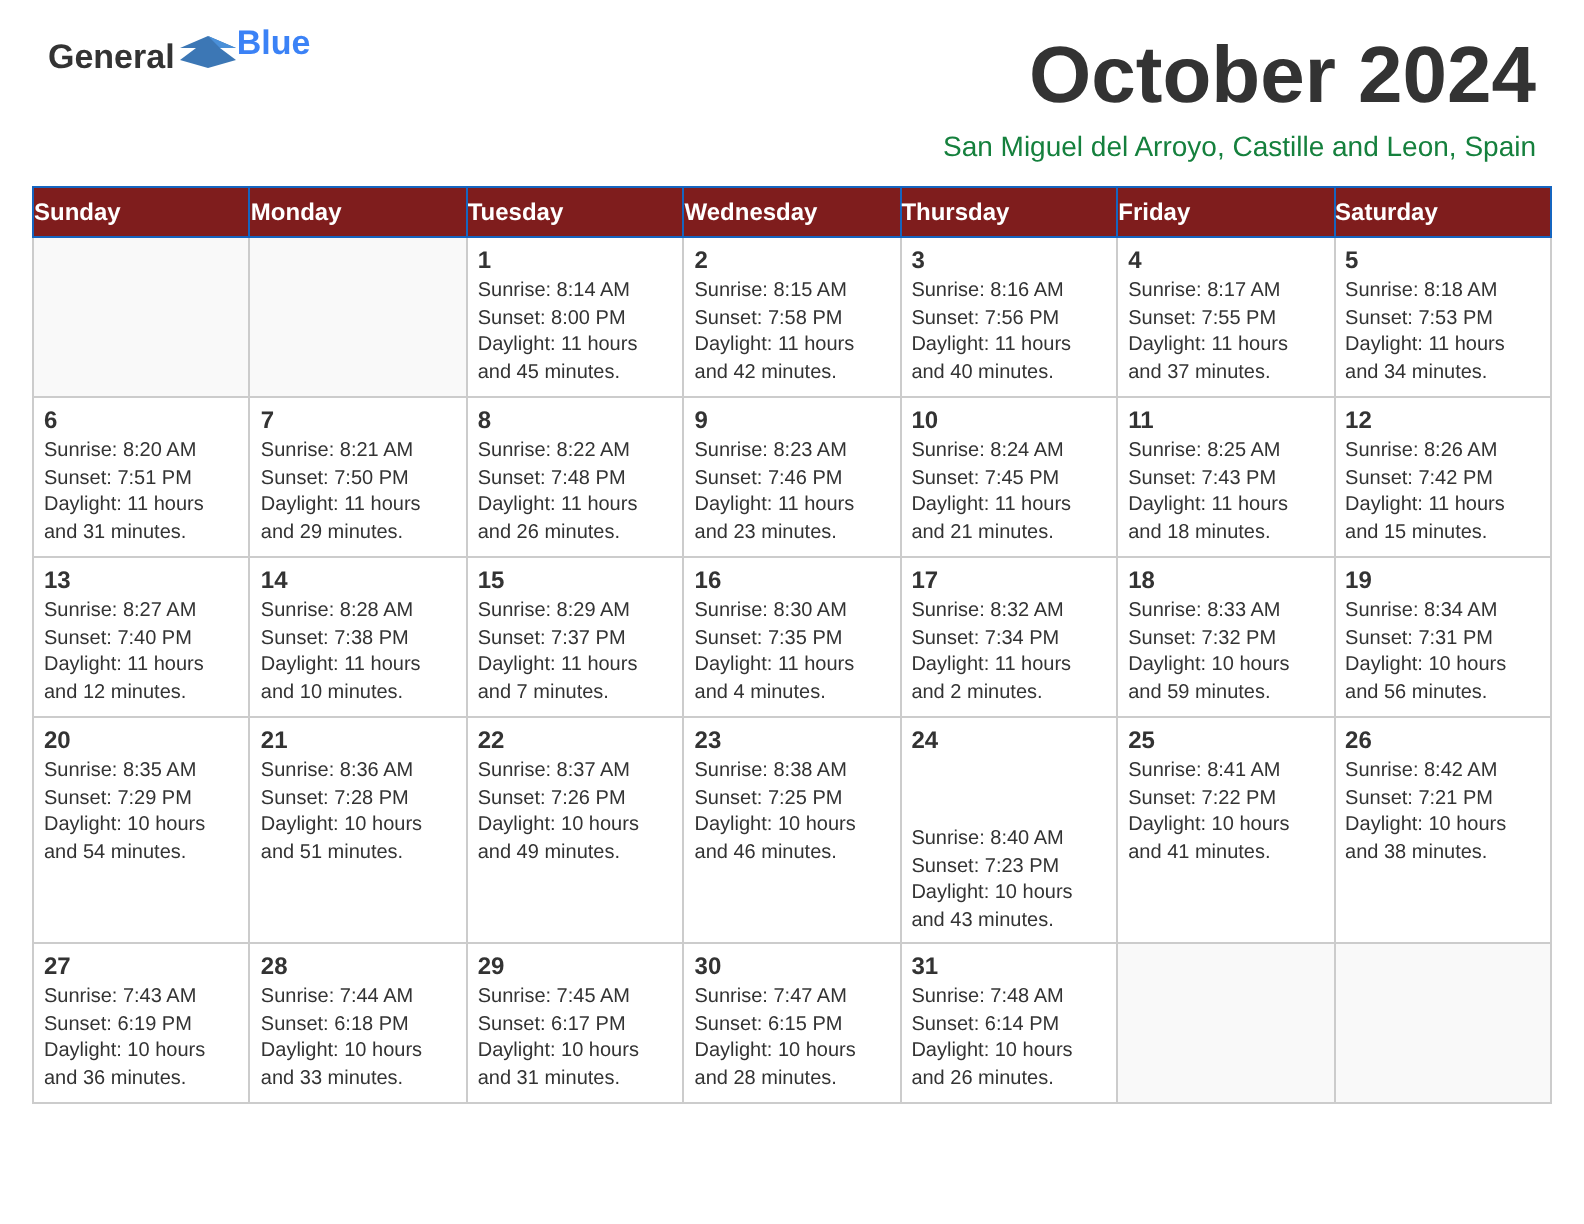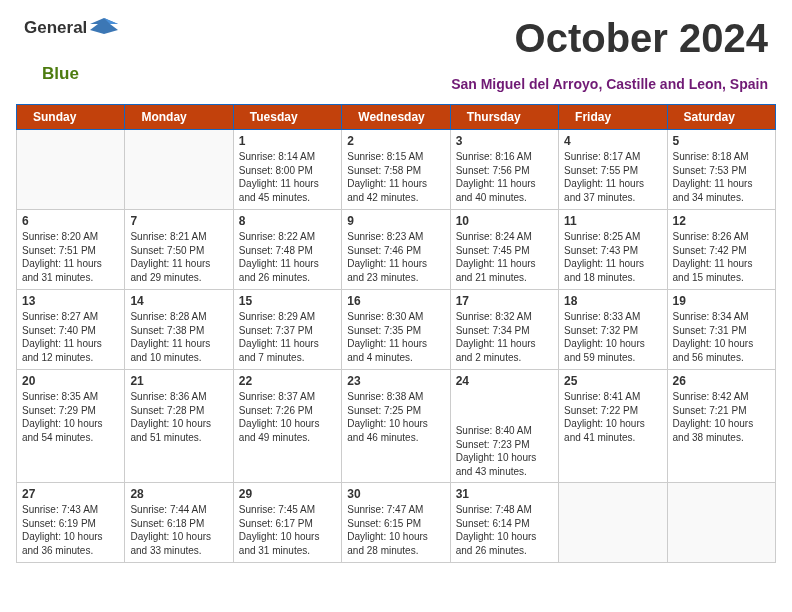--- a/index.html
+++ b/index.html
@@ -11,49 +11,46 @@
       color: #333;
     }
     .header {
       display: flex;
       align-items: flex-start;
       justify-content: space-between;
       padding: 16px 24px 4px 24px;
     }
     .logo {
       display: flex;
-      flex-direction: column;
       align-items: flex-start;
-      gap: 28px;
     }
     .title-section {
       text-align: right;
     }
     .month-title {
       font-size: 40px;
       font-weight: bold;
       color: #333;
       line-height: 1.1;
     }
     .subtitle {
       font-size: 14px;
-      color: #701a75;
-      margin-top: 16px;
-      font-weight: bold;
+      color: #15803d;
+      margin-top: 5px;
     }
     .calendar {
       margin: 8px 16px 8px 16px;
       border-collapse: collapse;
       width: calc(100% - 32px);
       font-size: 11px;
     }
     .calendar th {
-      background: #c2410c;
+      background: #7f1d1d;
       color: #fff;
-      padding: 5px 16px;
+      padding: 5px 0;
       text-align: left;
       font-size: 12px;
       font-weight: bold;
       border: 1px solid #1565c0;
     }
     .calendar td {
       border: 1px solid #ccc;
       vertical-align: top;
       padding: 4px 5px;
       height: 80px;
@@ -78,21 +75,21 @@
   <div class="logo">
     <div style="display:flex;align-items:center;gap:2px;">
       <span style="font-size:17px;font-weight:bold;color:#333;">General</span>
       <div style="display:inline-block;margin-left:1px;">
         <svg width="28" height="20" viewBox="0 0 28 20">
           <polygon points="14,2 28,8 20,8 28,14 14,18 0,14 8,8 0,8" fill="#1a5fa8" opacity="0.85"></polygon>
           <polygon points="14,2 28,8 20,8" fill="#4a90d9"></polygon>
         </svg>
       </div>
     </div>
-    <div style="font-size:17px;font-weight:bold;color:#4d7c0f;margin-top:-4px;margin-left:18px;">Blue</div>
+    <div style="font-size:17px;font-weight:bold;color:#3b82f6;margin-top:-4px;margin-left:0;">Blue</div>
   </div>
   <div class="title-section">
     <div class="month-title">October 2024</div>
     <div class="subtitle">San Miguel del Arroyo, Castille and Leon, Spain</div>
   </div>
 </div>
 
 <table class="calendar">
   <thead>
     <tr>

